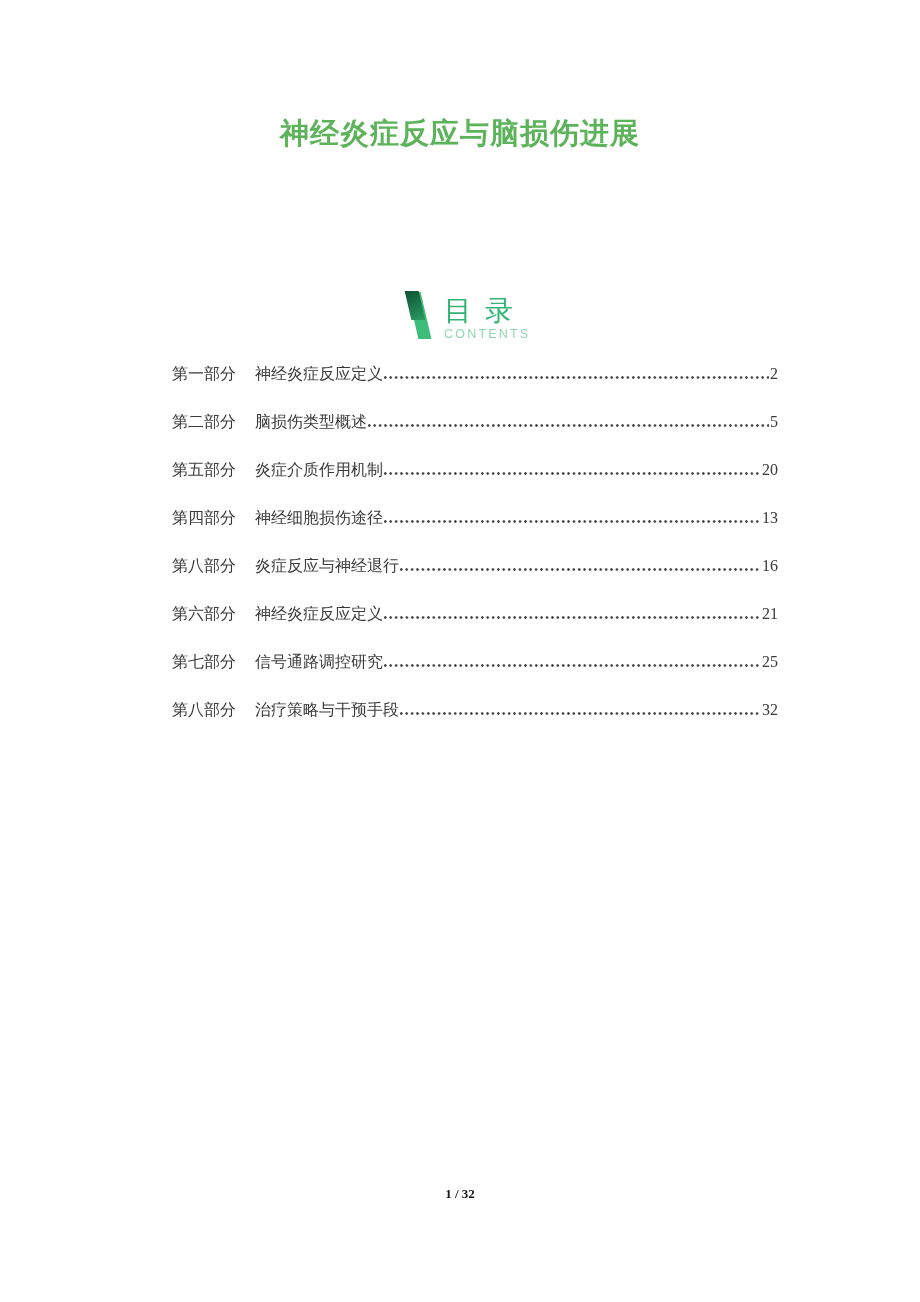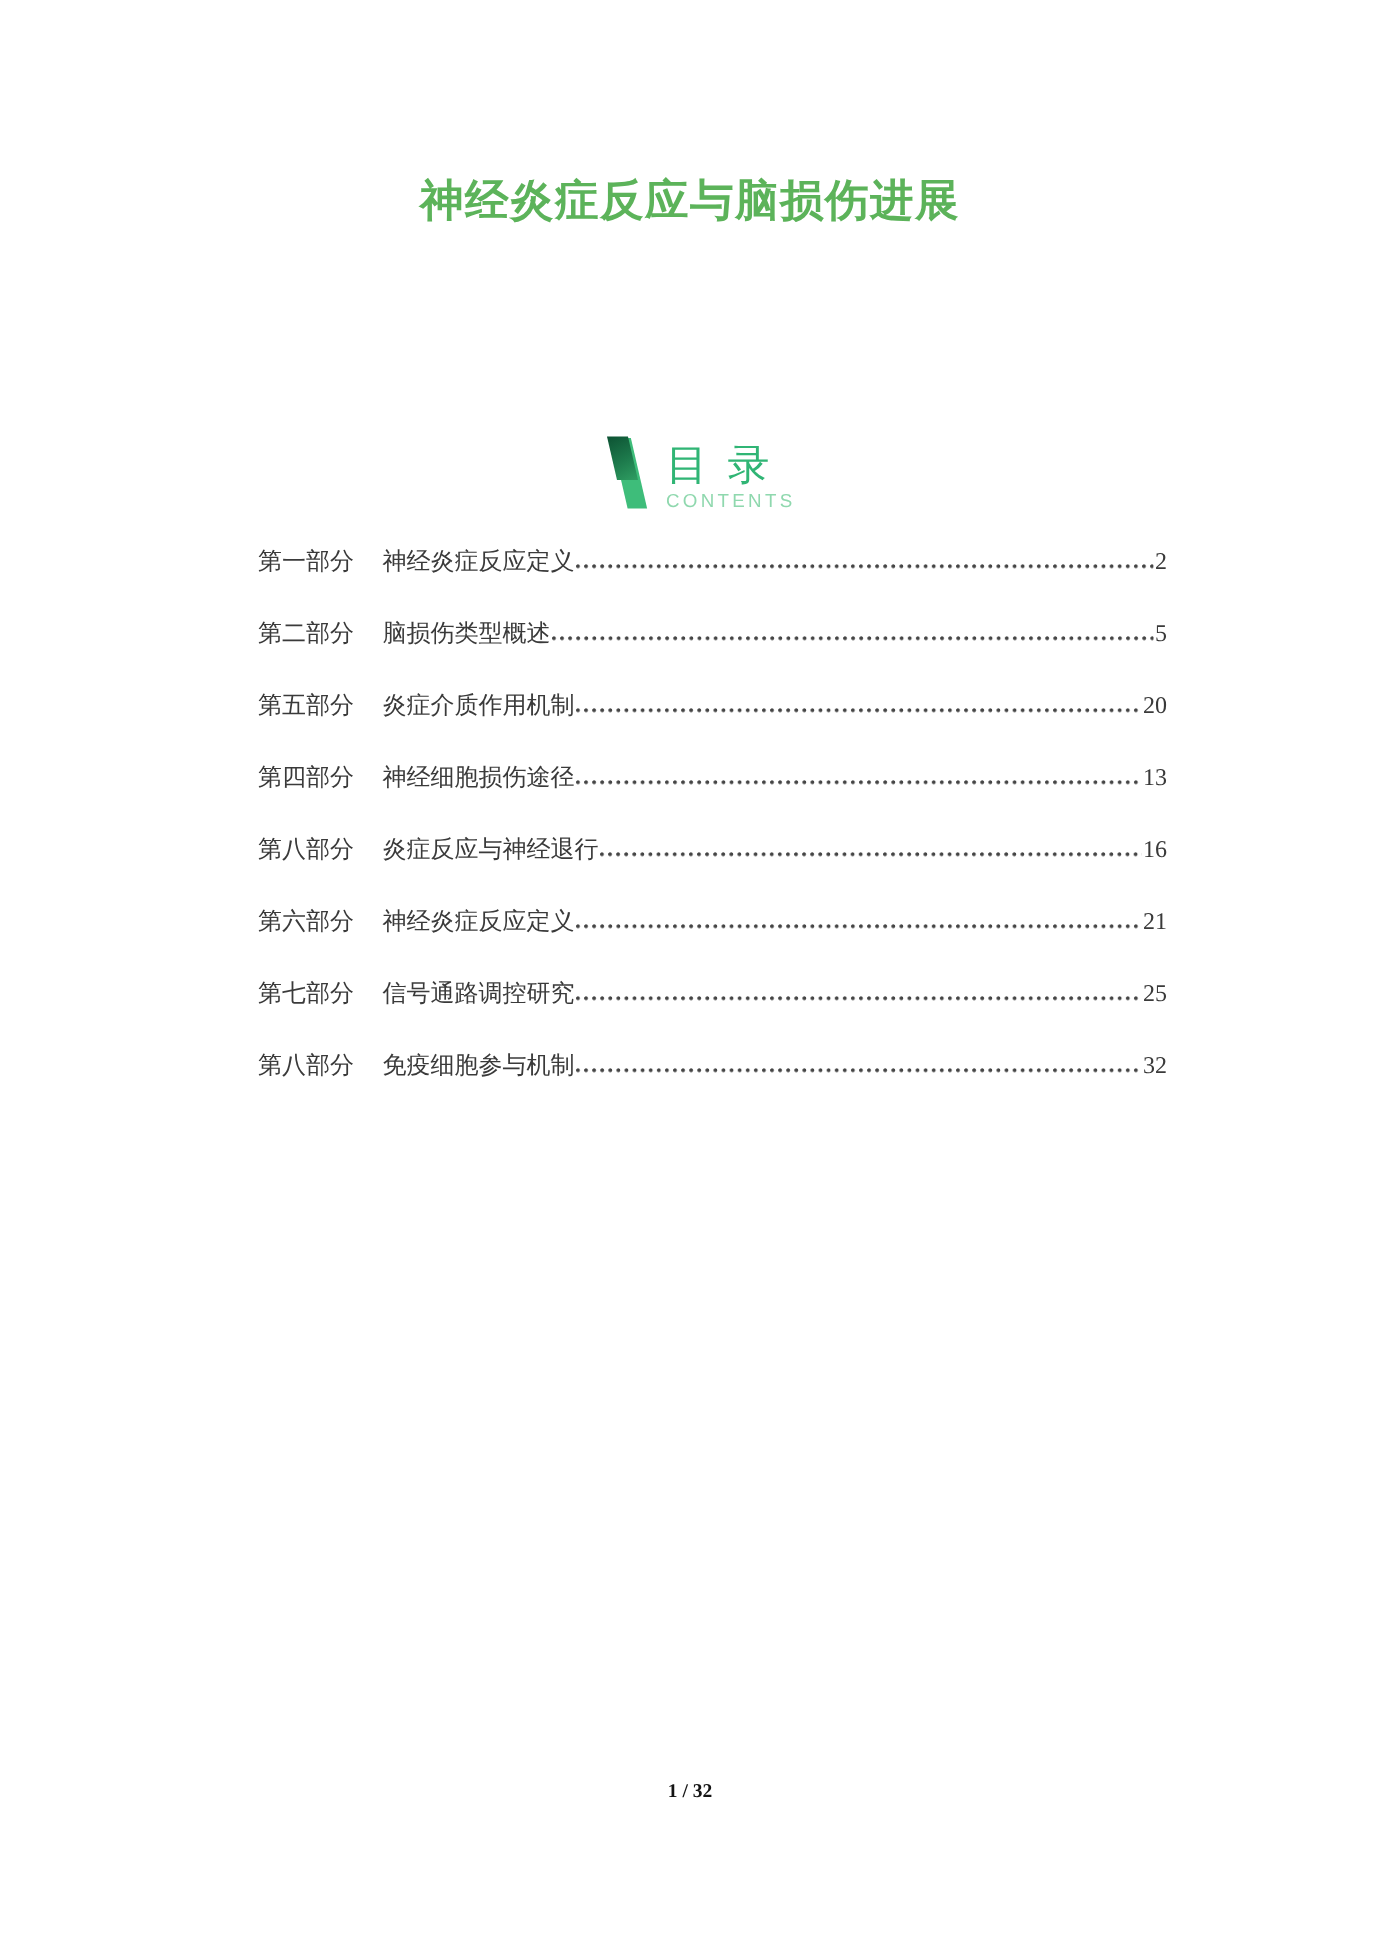--- a/index.html
+++ b/index.html
@@ -161,21 +161,21 @@
       <span class="toc-page">21</span>
     </li>
     <li class="toc-row">
       <span class="toc-label">第七部分</span>
       <span class="toc-title">信号通路调控研究</span>
       <span class="toc-dots"></span>
       <span class="toc-page">25</span>
     </li>
     <li class="toc-row">
       <span class="toc-label">第八部分</span>
-      <span class="toc-title">免疫细胞参与机制</span>
+      <span class="toc-title">治疗策略与干预手段</span>
       <span class="toc-dots"></span>
       <span class="toc-page">32</span>
     </li>
   </ul>
 
   <div class="page-footer">
     <span>1 / 32</span>
   </div>
 
 </div>

